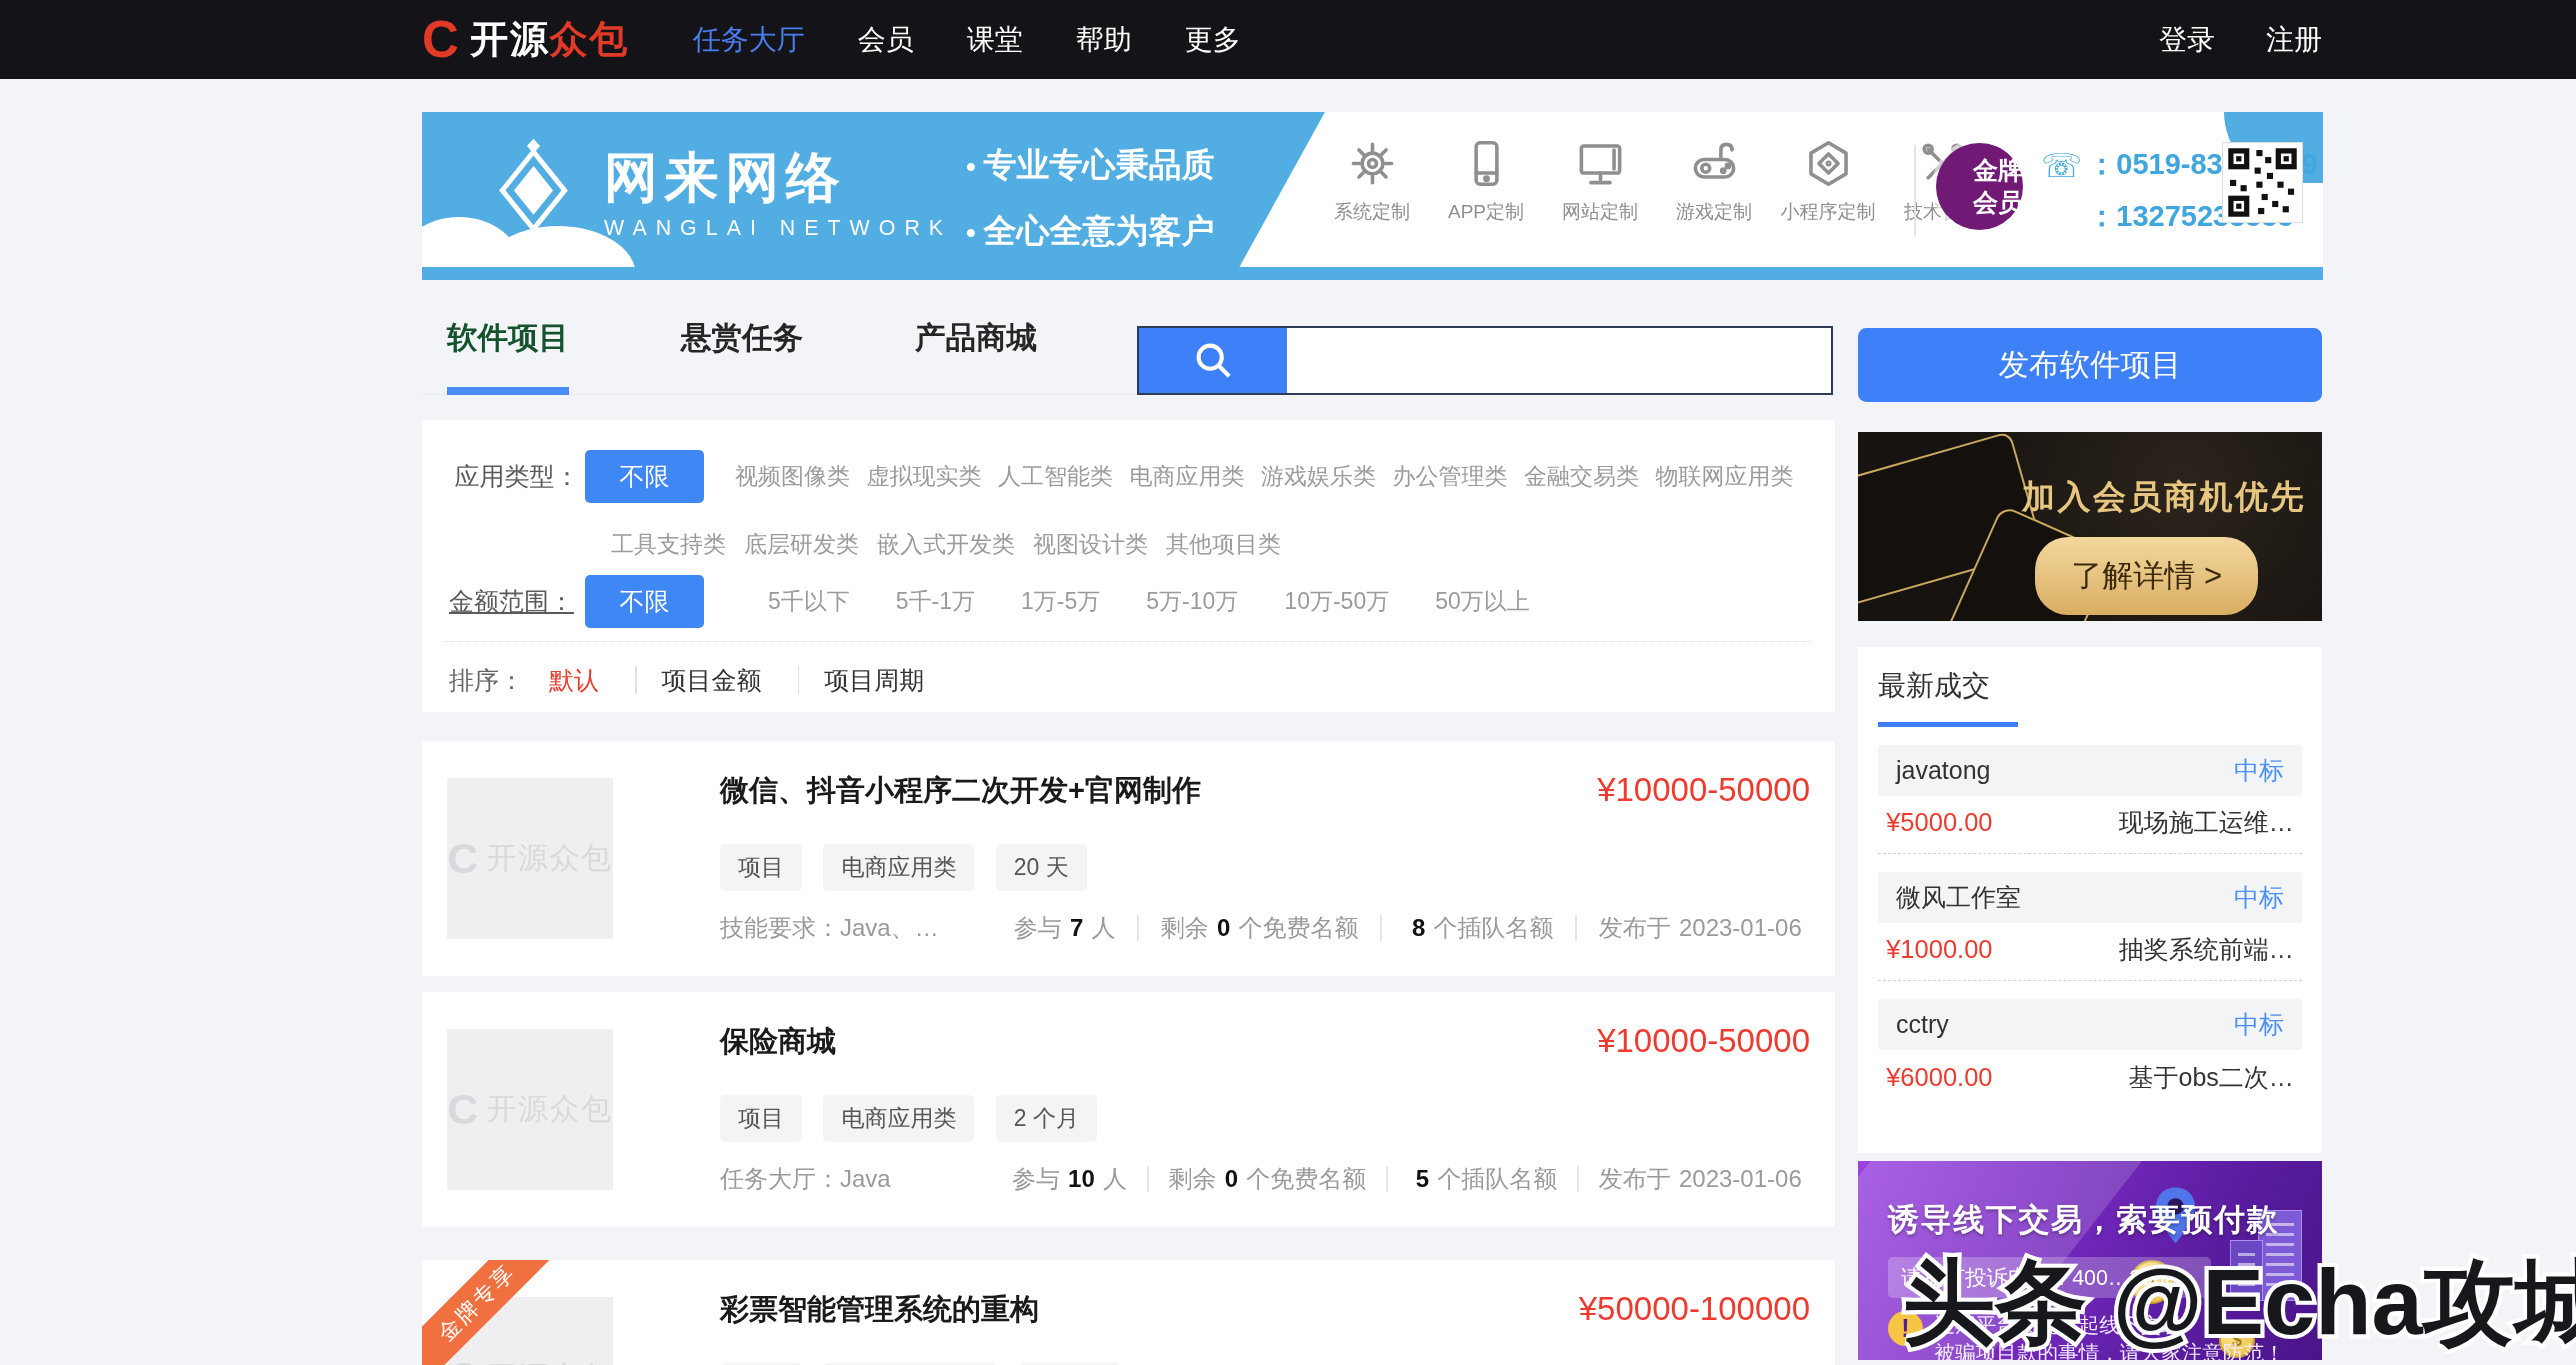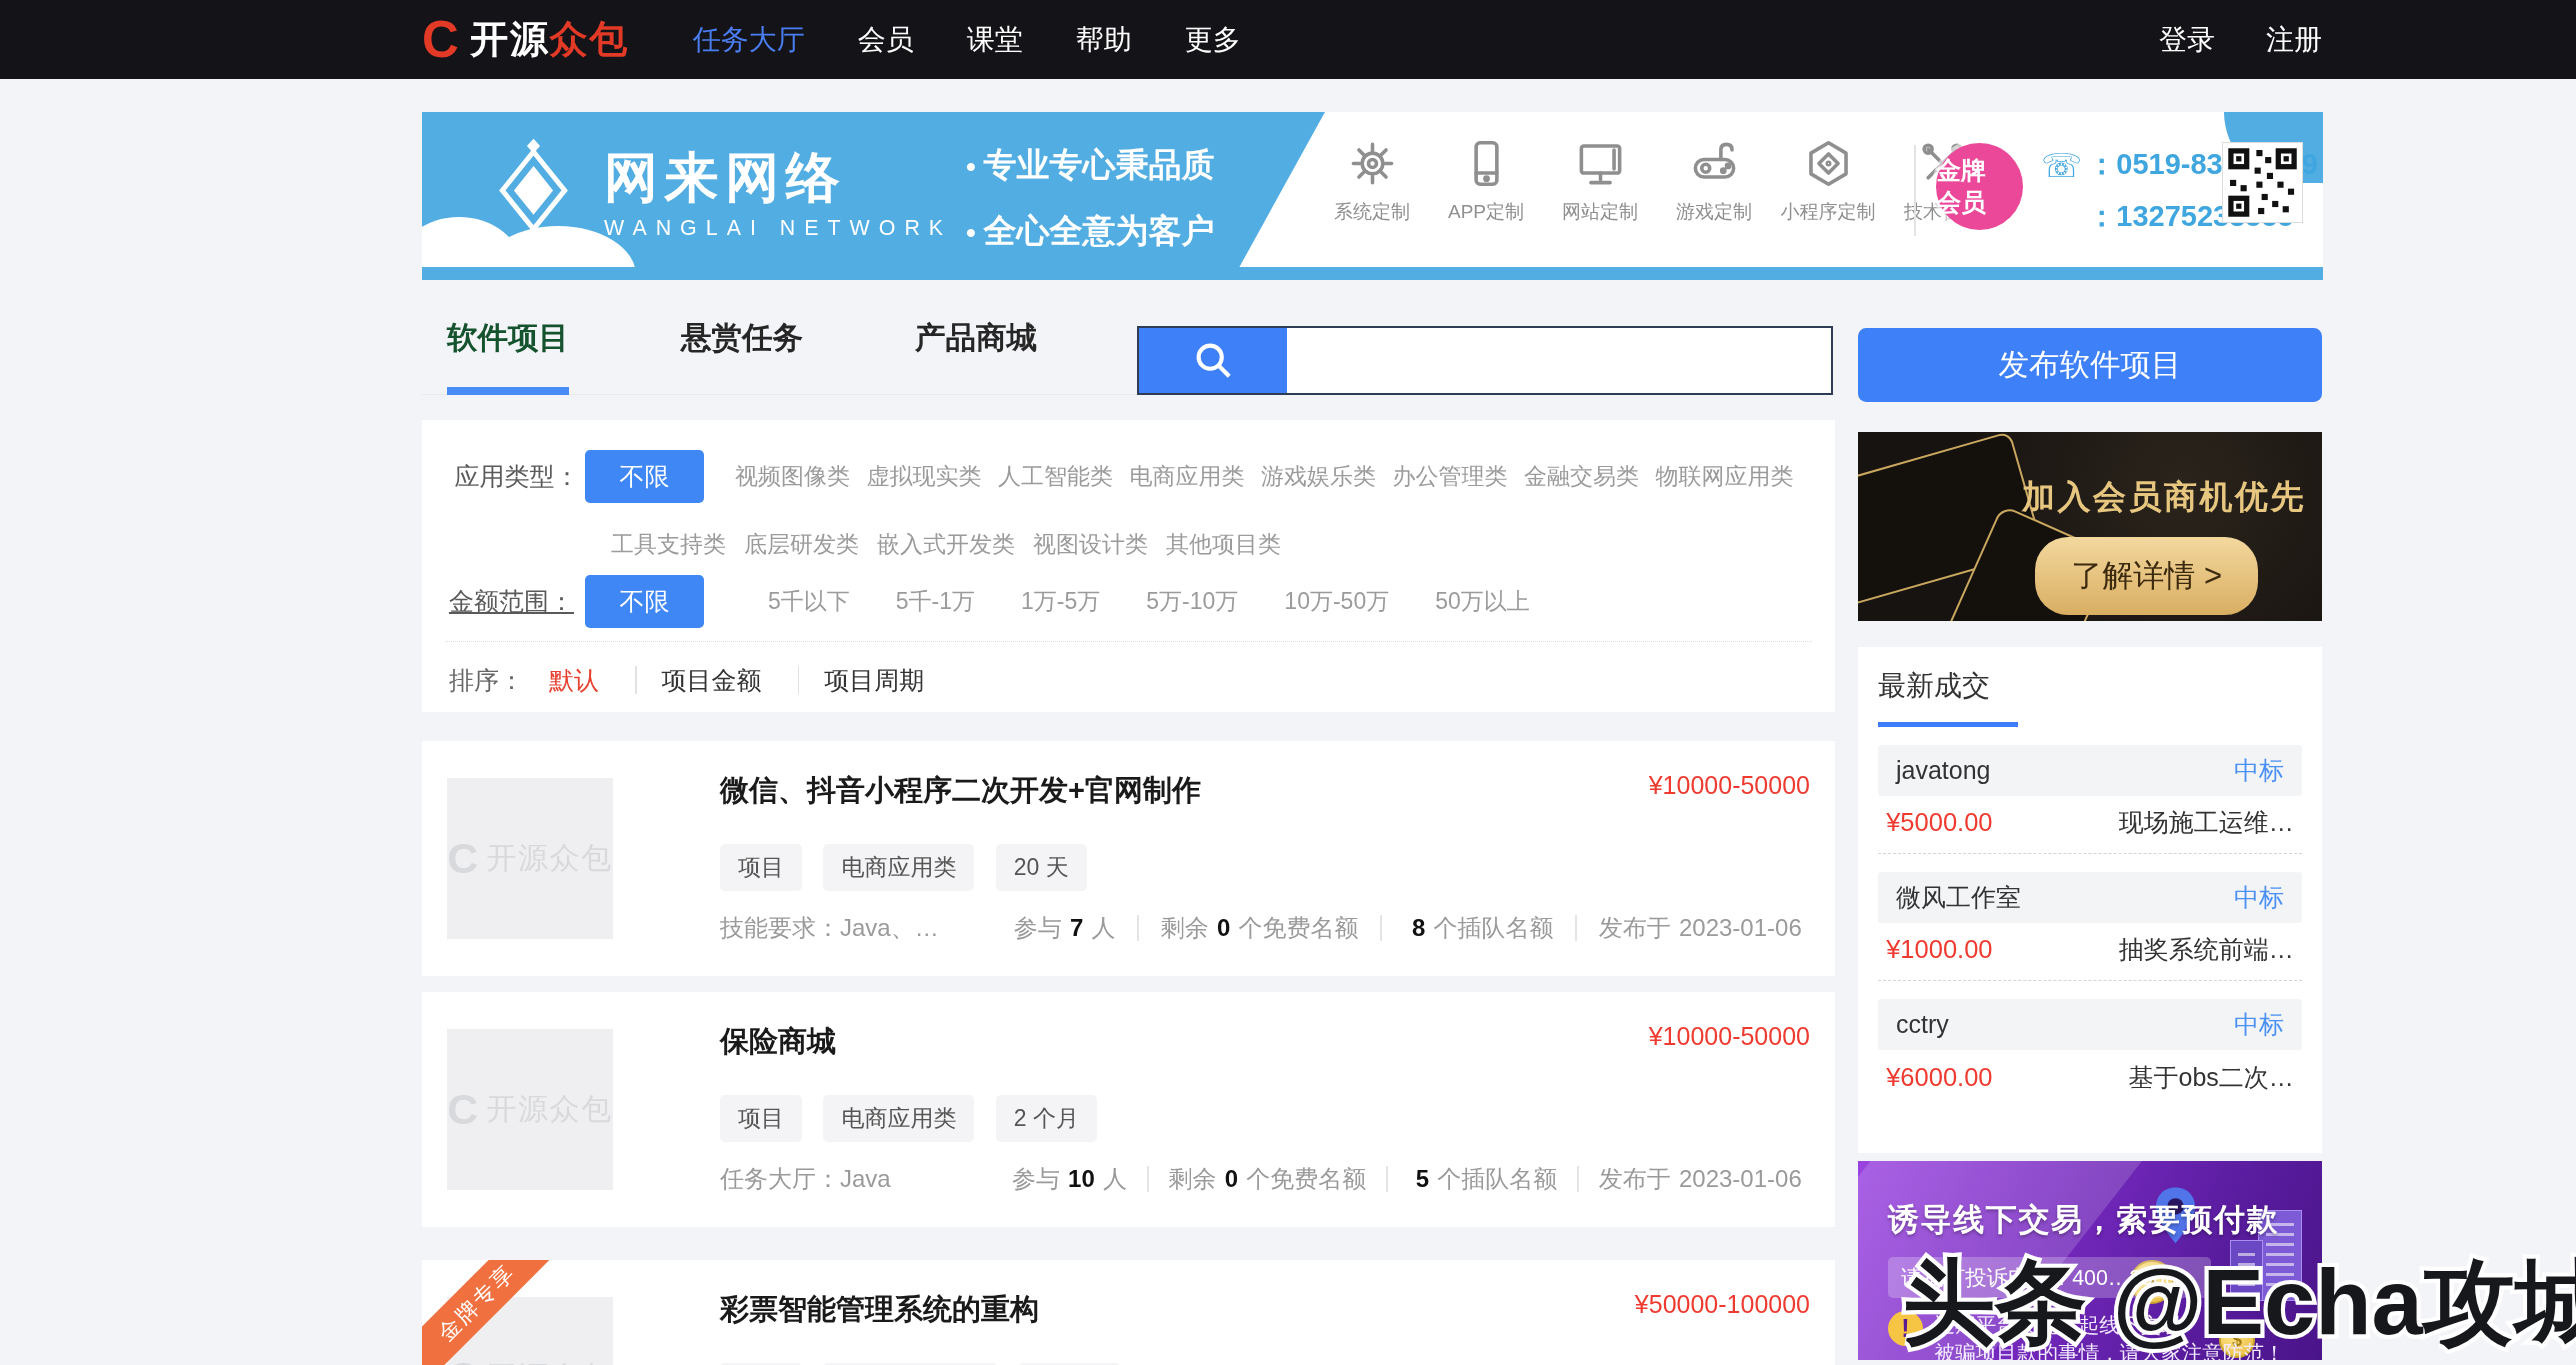--- a/index.html
+++ b/index.html
@@ -33,21 +33,21 @@
   .brand-text .cn{color:#fff;font-size:54px;font-weight:800;letter-spacing:6.6px;line-height:1.1;}
   .brand-text .en{color:#fff;font-size:21.4px;letter-spacing:9px;margin-top:8.2px;}
   .slogans{position:absolute;left:544px;top:31px;display:flex;flex-direction:column;gap:21.4px;}
   .slogan{color:#fff;font-size:33px;font-weight:700;}
   .slogan::before{content:"• ";font-size:28px;}
   .services{position:absolute;left:912px;top:26px;display:flex;gap:38px;}
   .service{display:flex;flex-direction:column;align-items:center;gap:10px;width:76px;}
   .service svg{width:51px;height:51px;stroke:#8f8f8f;fill:none;stroke-width:4.5;stroke-linecap:round;stroke-linejoin:round;}
   .service .sv-label{font-size:19px;color:#8f8f8f;white-space:nowrap;}
   .banner-div{position:absolute;left:1492px;top:33px;height:91px;width:1.6px;background:#e3e3e3;}
-  .gold-badge{position:absolute;left:1514px;top:31px;width:87px;height:87px;border-radius:50%;background:#ec4899;box-shadow:0 0 0 4.1px rgba(255,255,255,.55);display:flex;flex-direction:column;align-items:flex-start;justify-content:center;}
+  .gold-badge{position:absolute;left:1514px;top:31px;width:87px;height:87px;border-radius:50%;background:#701a75;box-shadow:0 0 0 4.1px rgba(255,255,255,.55);display:flex;flex-direction:column;align-items:flex-end;justify-content:center;}
   .gold-badge span{color:#fff;font-size:25px;font-weight:700;line-height:1.25;}
   .phones{position:absolute;left:1619px;top:33px;display:flex;flex-direction:column;gap:11.5px;}
   .phone-row{display:flex;align-items:center;font-size:29px;color:#3fa6df;font-weight:600;}
   .phone-ic{font-size:33px;margin-right:5px;color:#3fa6df;}
   .phone-ic.blank{visibility:hidden;}
   .qr{position:absolute;left:1800px;top:30px;width:81px;height:81px;background:#fff;border:1.6px solid #ddd;}
 
   
   .tabs-row{position:absolute;left:422px;top:303px;width:1413px;height:92px;border-bottom:1.6px solid #e8eaee;}
   .tabs{position:absolute;left:25px;top:15px;display:flex;gap:112px;}
@@ -77,21 +77,21 @@
   .sort-sep{width:1.6px;height:28px;background:#e2e2e2;margin-left:36px;}
 
   
   .card{position:absolute;left:422px;width:1413px;height:235px;background:#fff;padding:25px;display:flex;gap:107px;overflow:hidden;}
   .thumb{width:166px;height:161px;background:#efeff1;flex:none;display:flex;align-items:center;justify-content:center;gap:8.2px;margin-top:11.5px;}
   .thumb .tc{font-weight:900;font-size:43px;color:#d8d9dc;}
   .thumb .tt{font-size:30px;color:#d8d9dc;letter-spacing:1.6px;}
   .card-body{flex:1;display:flex;flex-direction:column;}
   .crow1{display:flex;justify-content:space-between;align-items:flex-start;margin-top:5px;}
   .ctitle{font-size:29px;font-weight:700;color:#1a1a1a;margin:0;cursor:pointer;}
-  .cprice{font-size:25px;color:#ee3a2f;font-weight:500;}
+  .cprice{font-size:33px;color:#ee3a2f;font-weight:500;}
   .ctags{display:flex;gap:21.4px;margin-top:33px;}
   .ctag{background:#f4f4f6;color:#555;font-size:23px;padding:8.2px 18px;border-radius:5px;}
   .cmeta{margin-top:auto;display:flex;justify-content:space-between;align-items:center;font-size:24px;color:#9a9a9a;padding-bottom:6.6px;}
   .cmeta b{color:#111;font-weight:700;margin:0 8.2px;}
   .skill{width:272px;white-space:nowrap;overflow:hidden;}
   .vsep{width:1.6px;height:26px;background:#e5e5e5;}
   .ribbon{position:absolute;left:-69px;top:21.4px;width:247px;height:43px;background:#f0703f;transform:rotate(-45deg);display:flex;align-items:center;justify-content:center;color:#fff;font-size:22px;letter-spacing:2.5px;}
 
   
   .publish-btn{position:absolute;left:1858px;top:328px;width:464px;height:74px;background:#3e80f8;border:none;border-radius:8.2px;color:#fff;font-size:30.5px;cursor:pointer;}

